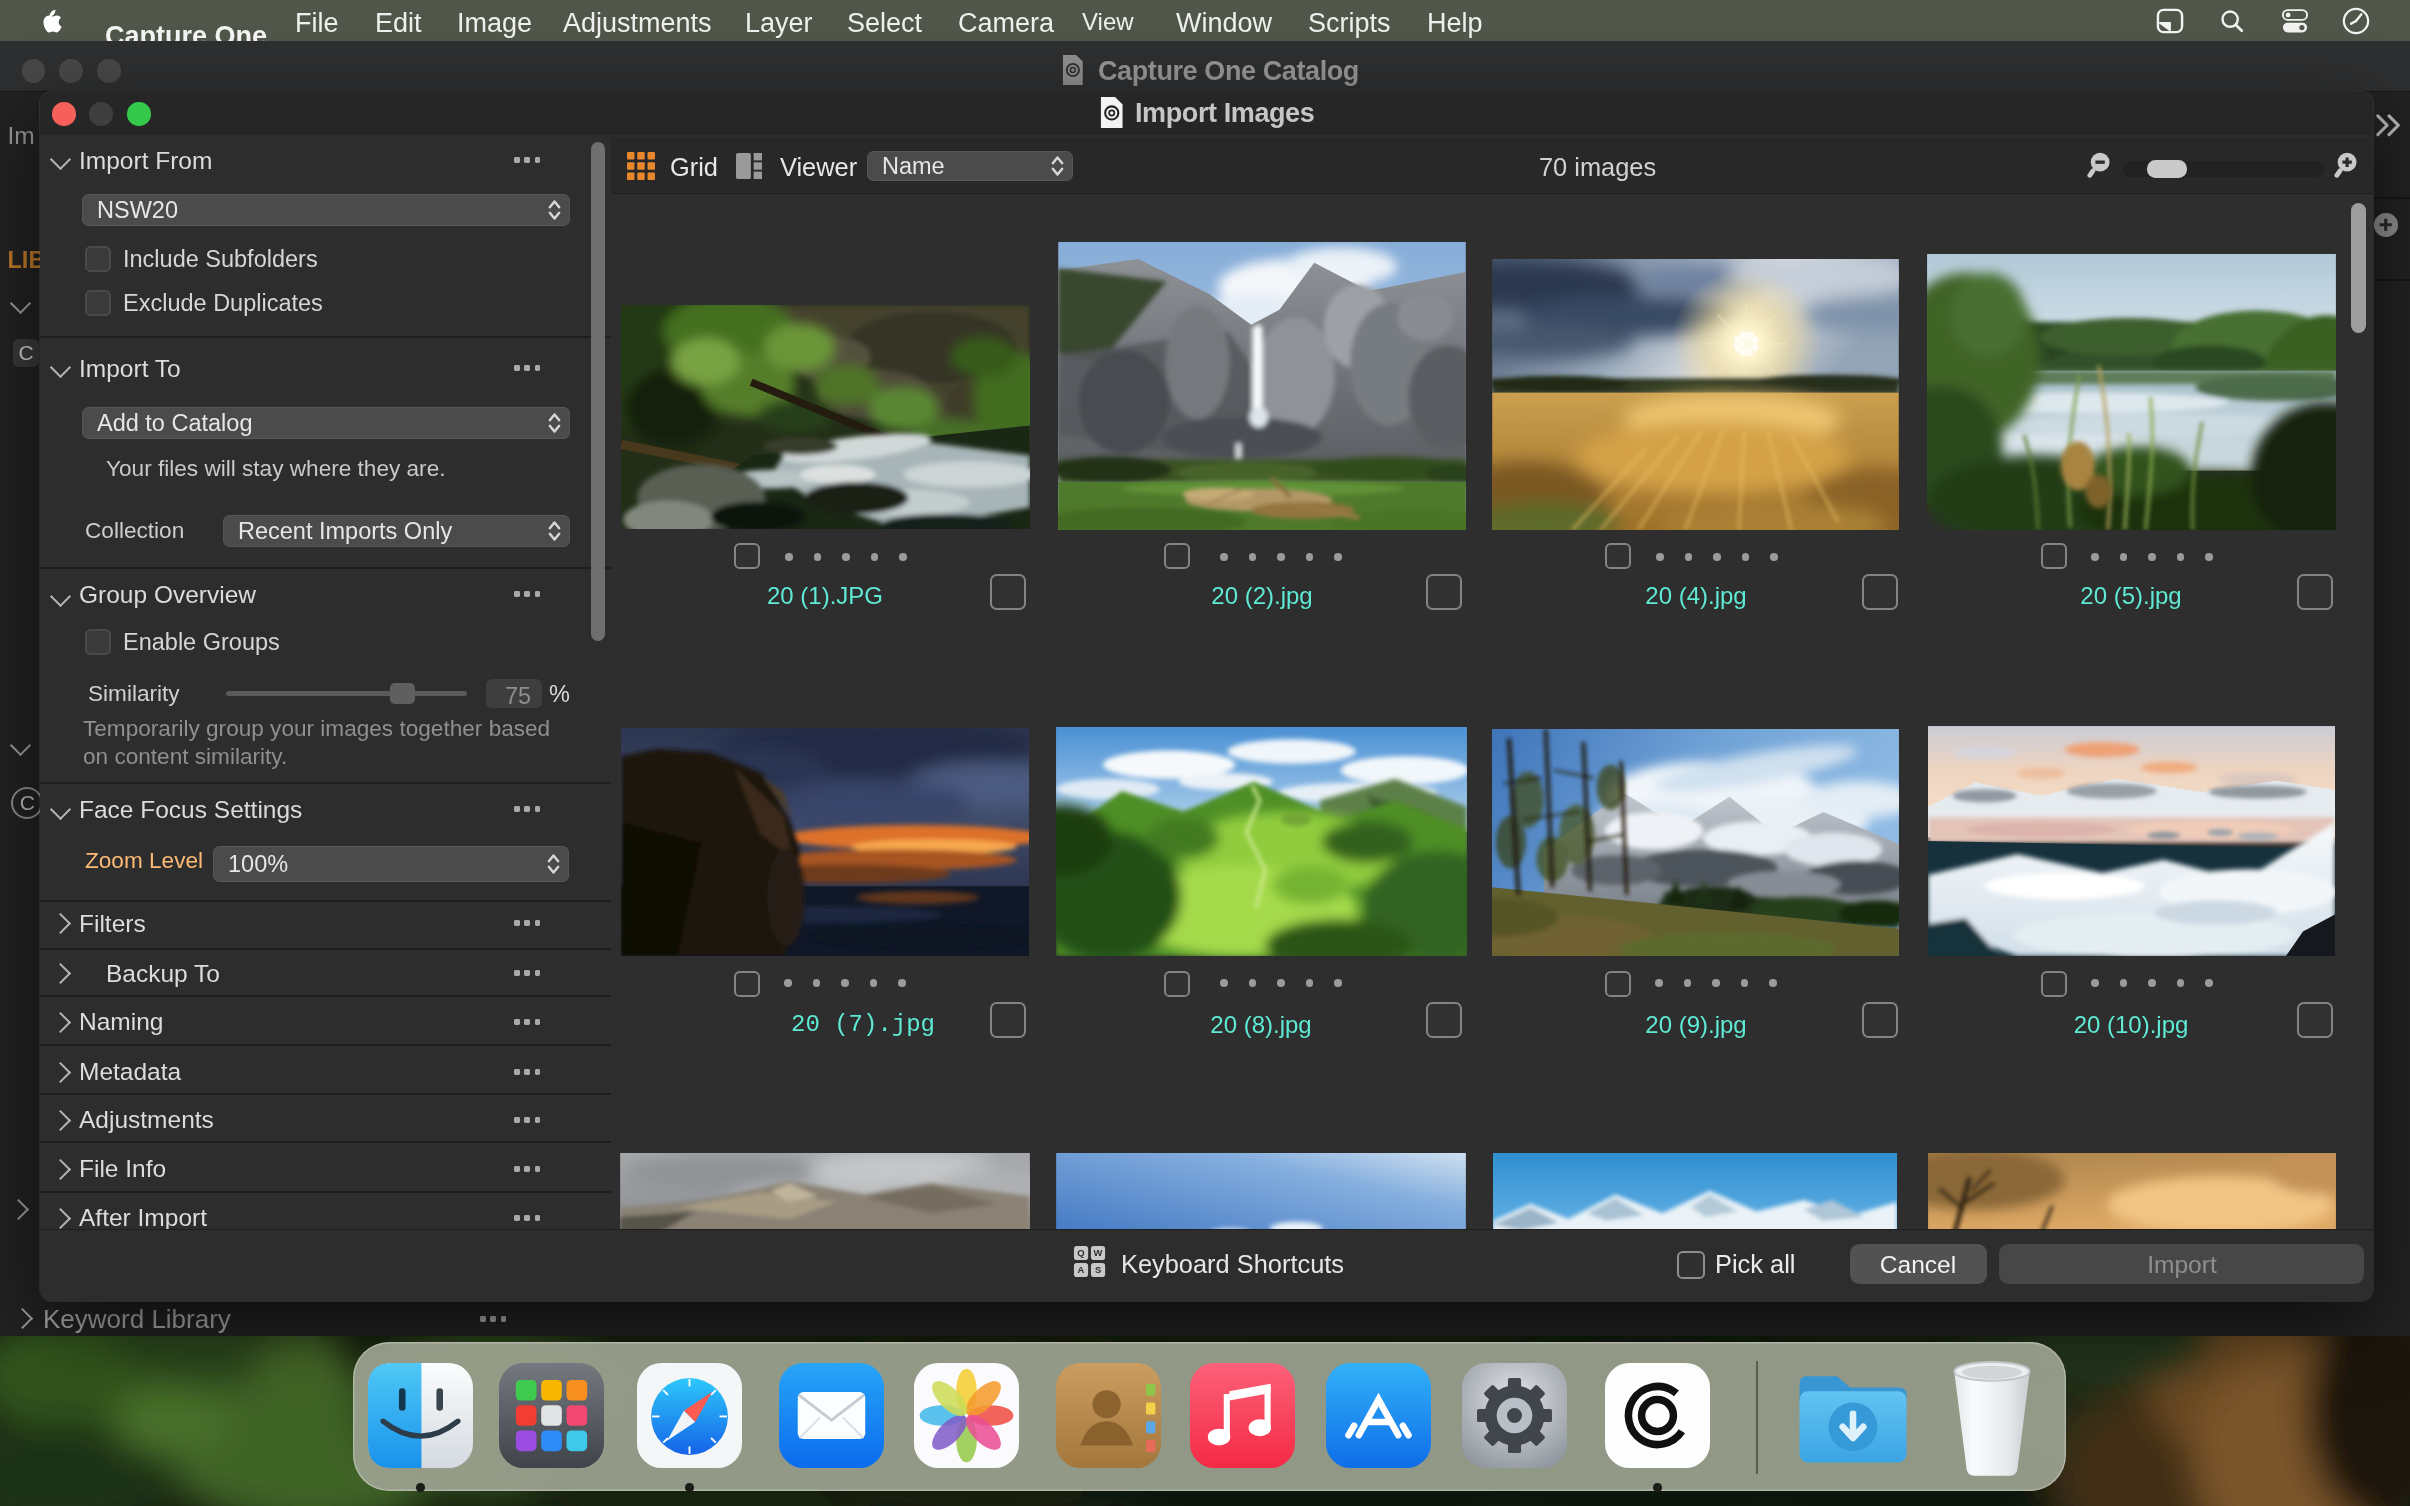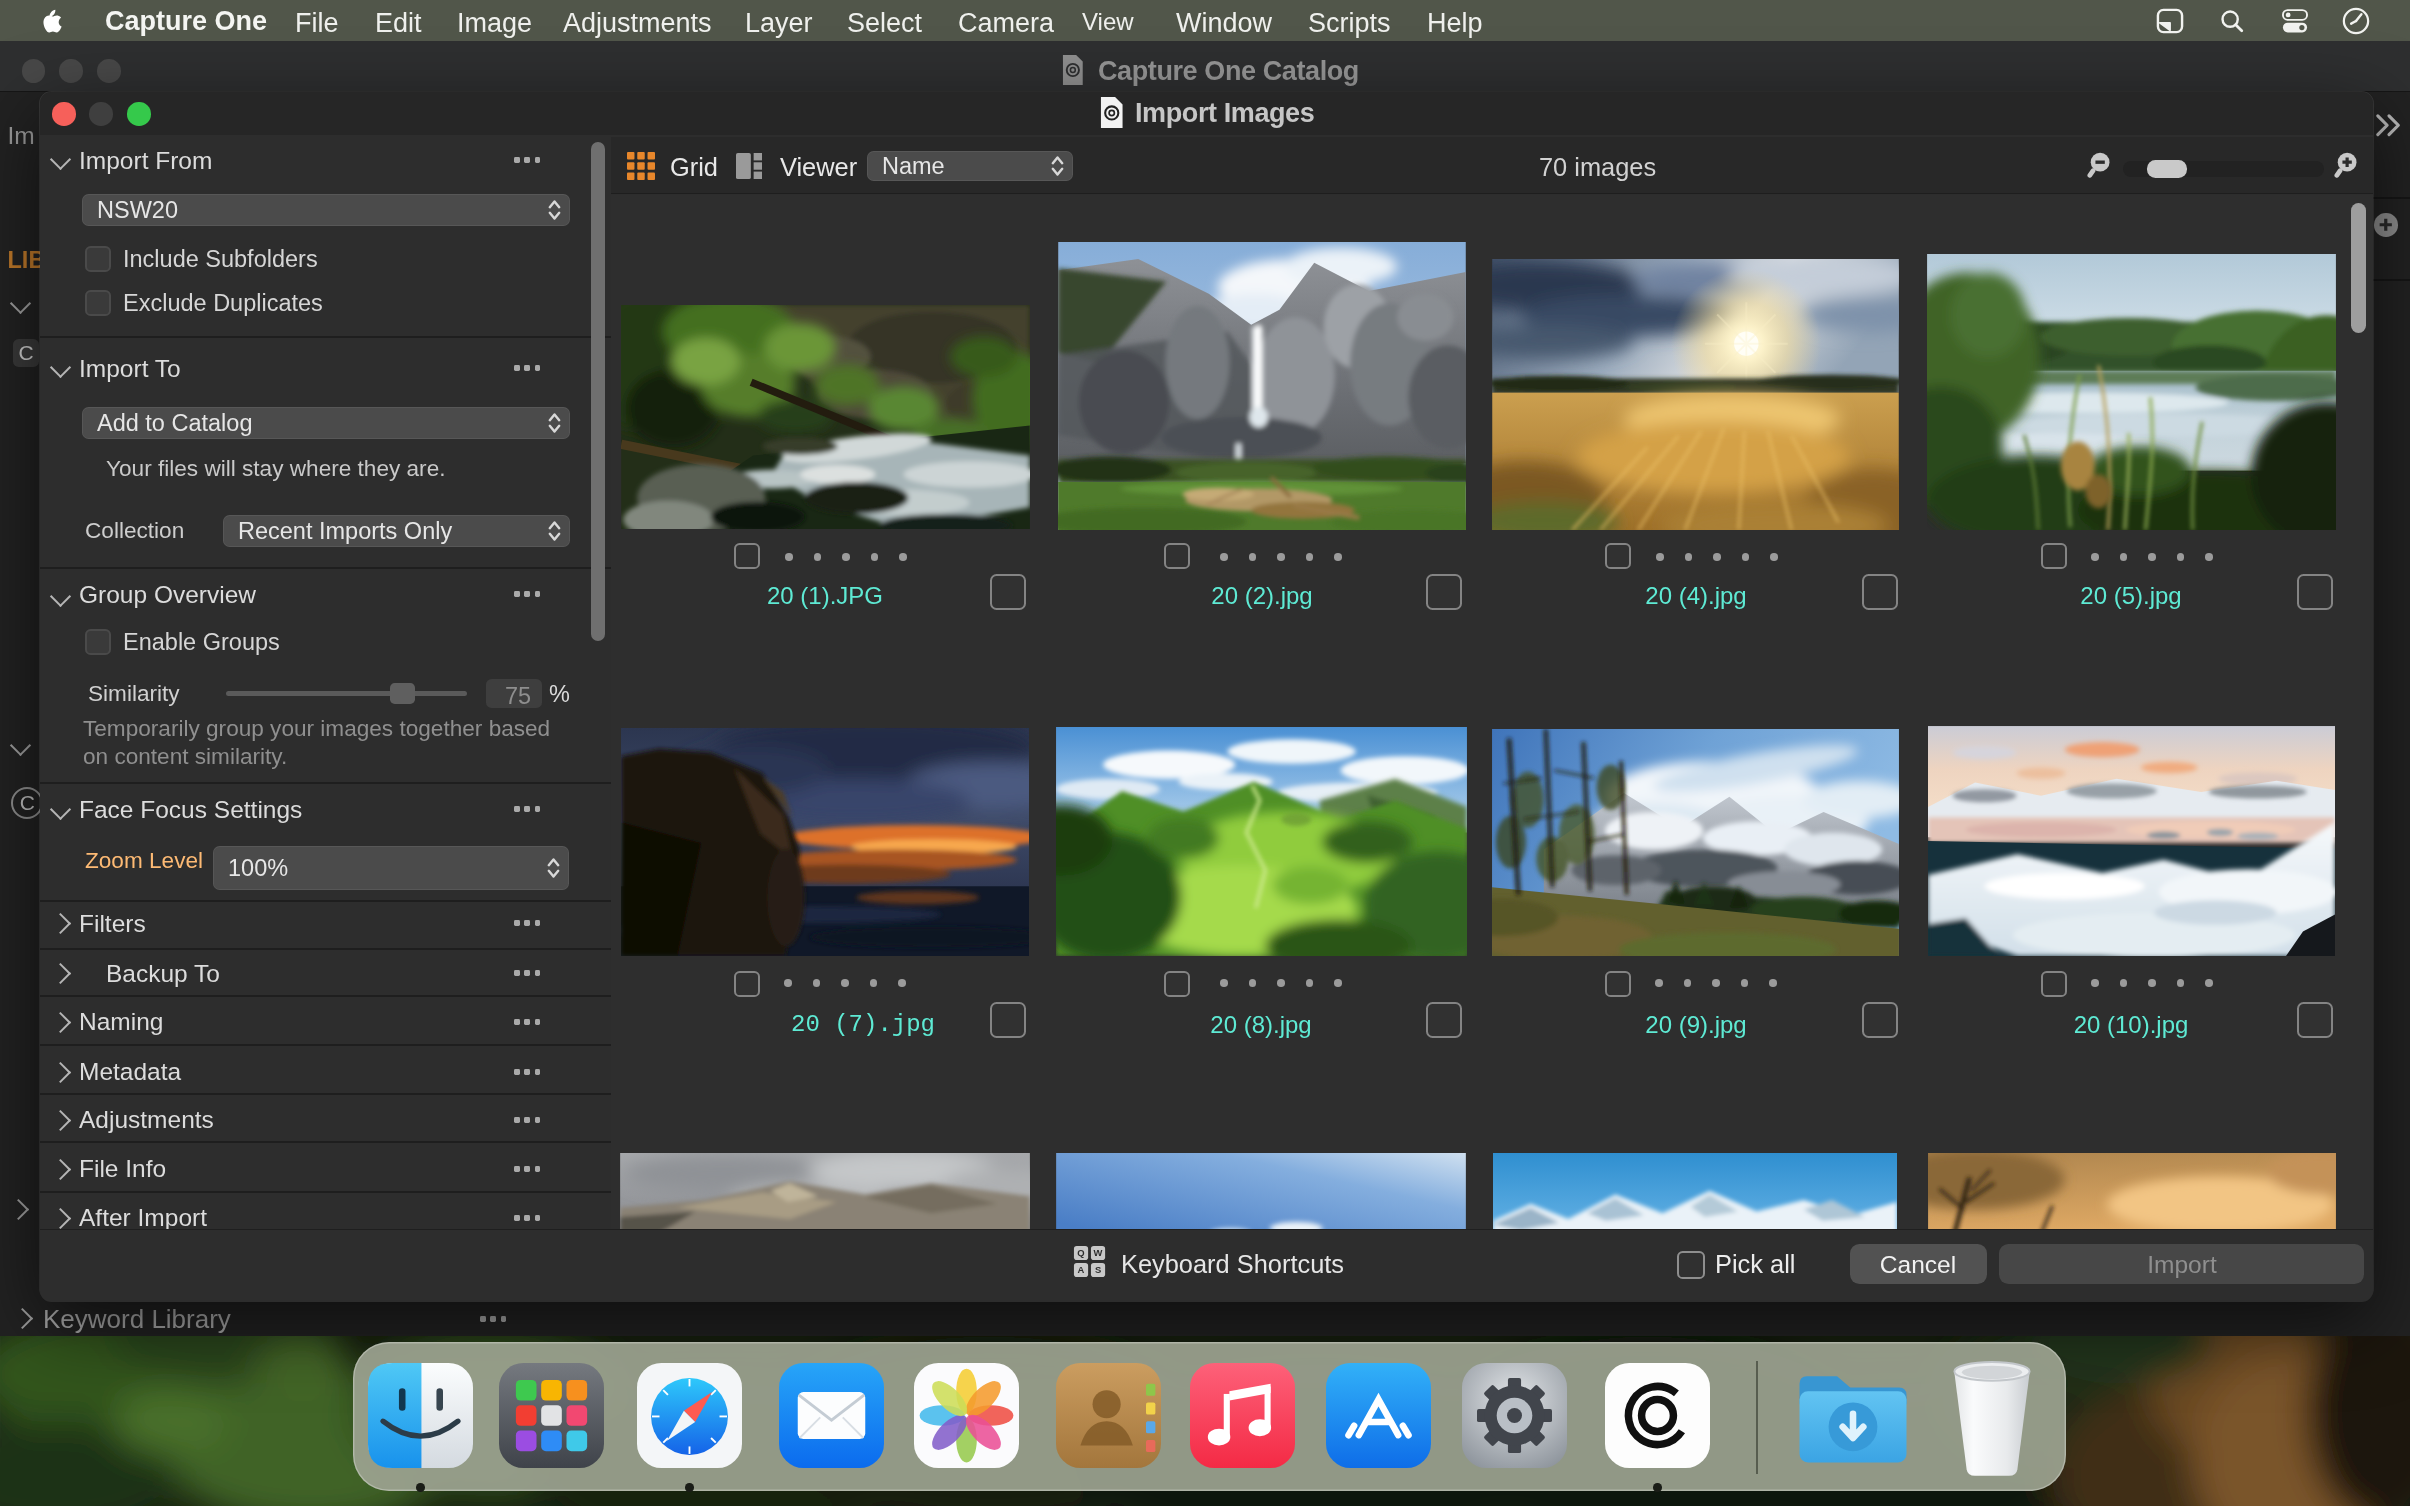--- a/index.html
+++ b/index.html
@@ -54,21 +54,21 @@
     <ellipse cx="2530" cy="120" rx="80" ry="120" fill="#1a1710"></ellipse>
     <ellipse cx="2250" cy="40" rx="100" ry="50" fill="#24351a"></ellipse>
   </g>
 </svg>
 
 <div class="abs" style="left:0;top:0;width:2411px;height:41px;background:#51564a;"></div>
 <svg class="abs" style="left:42px;top:7.5px;" width="22.6" height="26" viewBox="0 0 24 28">
   <path fill="#ffffff" d="M12.6 7.1c1.1-1.4 1.9-3.3 1.6-5.1-1.6.1-3.5 1.1-4.6 2.5-1 1.2-1.9 3.2-1.6 5 1.8.1 3.5-1 4.6-2.4z"></path>
   <path fill="#ffffff" d="M17.8 15.1c0-3 2.5-4.5 2.6-4.6-1.4-2.1-3.6-2.4-4.4-2.4-1.9-.2-3.7 1.1-4.6 1.1-.9 0-2.4-1.1-4-1-2 0-3.9 1.2-5 3-2.1 3.7-.5 9.1 1.5 12.1 1 1.5 2.2 3.1 3.8 3 1.5-.1 2.1-1 3.9-1s2.3 1 4 1c1.6 0 2.7-1.5 3.7-2.9 1.2-1.7 1.6-3.3 1.7-3.4-.1-.1-3.2-1.3-3.2-4.9z"></path>
 </svg>
-<div class="txt" style="left:105px;top:6px;font-size:27px;font-weight:bold;color:#f4f5f2;">Capture One</div>
+<div class="txt" style="left:105px;top:21px;font-size:27px;font-weight:bold;color:#f4f5f2;">Capture One</div>
 <div class="txt" style="left:295px;top:7.5px;font-size:27px;color:#eff0ed;text-align:right;">File</div>
 <div class="txt" style="left:375px;top:7.5px;font-size:27px;color:#eff0ed;">Edit</div>
 <div class="txt" style="left:457px;top:7.5px;font-size:27px;color:#eff0ed;">Image</div>
 <div class="txt" style="left:563px;top:7.5px;font-size:27px;color:#eff0ed;">Adjustments</div>
 <div class="txt" style="left:745px;top:7.5px;font-size:27px;color:#eff0ed;">Layer</div>
 <div class="txt" style="left:847px;top:7.5px;font-size:27px;color:#eff0ed;">Select</div>
 <div class="txt" style="left:958px;top:7.5px;font-size:27px;color:#eff0ed;">Camera</div>
 <div class="txt" style="left:1082px;top:7.5px;font-size:24px;color:#eff0ed;">View</div>
 <div class="txt" style="left:1176px;top:7.5px;font-size:27px;color:#eff0ed;">Window</div>
 <div class="txt" style="left:1308px;top:7.5px;font-size:27px;color:#eff0ed;">Scripts</div>
@@ -211,21 +211,21 @@
 <div class="sep" style="top:782px;"></div>
 
 <div class="chev down" style="left:53px;top:802px;"></div>
 <div class="sectitle" style="left:79px;top:796px;">Face Focus Settings</div>
 <div class="mdots" style="left:514px;top:806px;">
     <i></i>
     <i></i>
     <i></i>
   </div>
 <div class="hint" style="left:85px;top:848px;color:#fdba74;">Zoom Level</div>
-<div class="sel" style="left:213px;top:846px;width:356px;height:44px;">
+<div class="sel" style="left:213px;top:846px;width:356px;height:36px;">
     <span class="st">100%</span>
   <svg class="stp" viewBox="0 0 18 26">
       <path d="M4 10 L9 4 L14 10" fill="none" stroke="#d8d8d8" stroke-width="2.6" stroke-linecap="round" stroke-linejoin="round"></path>
       <path d="M4 16 L9 22 L14 16" fill="none" stroke="#d8d8d8" stroke-width="2.6" stroke-linecap="round" stroke-linejoin="round"></path>
     </svg>
 </div>
 <div class="sep" style="top:900px;"></div>
 <div class="chev right" style="left:53px;top:916px;"></div>
 <div class="sectitle" style="left:79px;top:910px;">Filters</div>
 <div class="mdots" style="left:514px;top:920px;">

